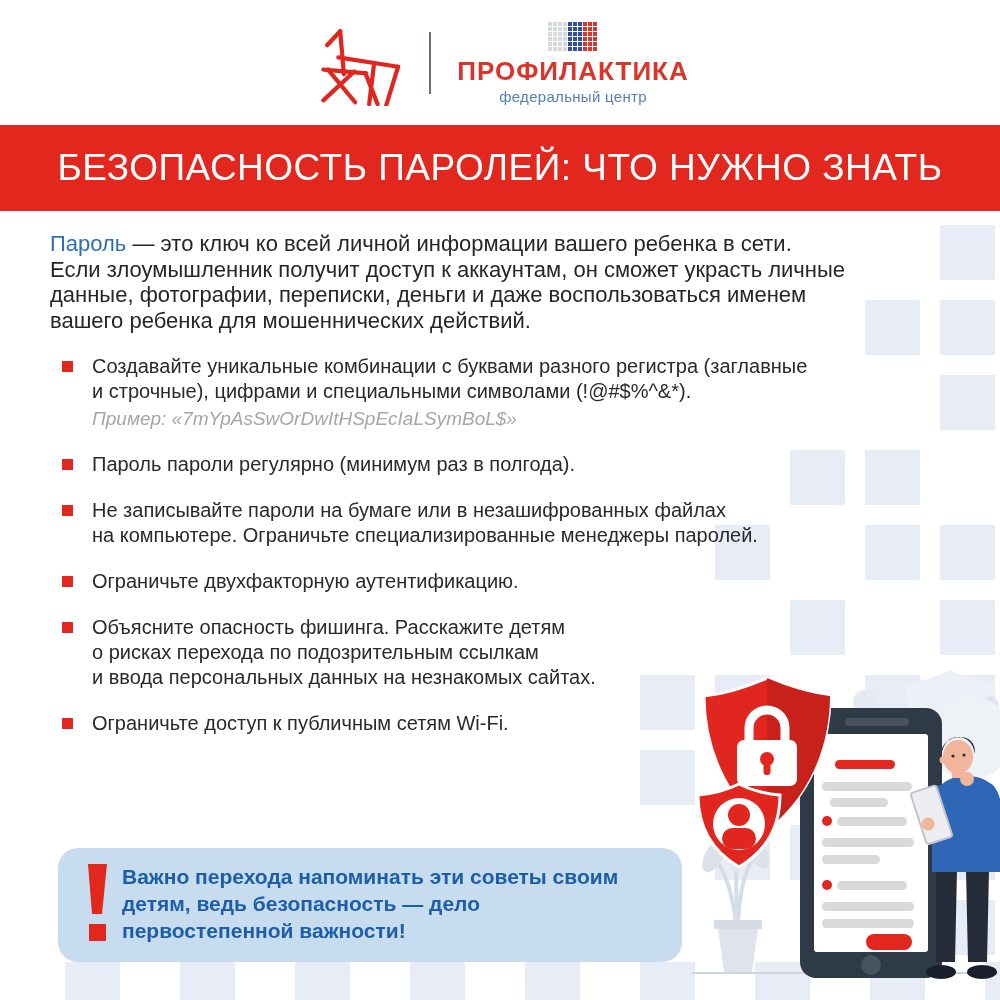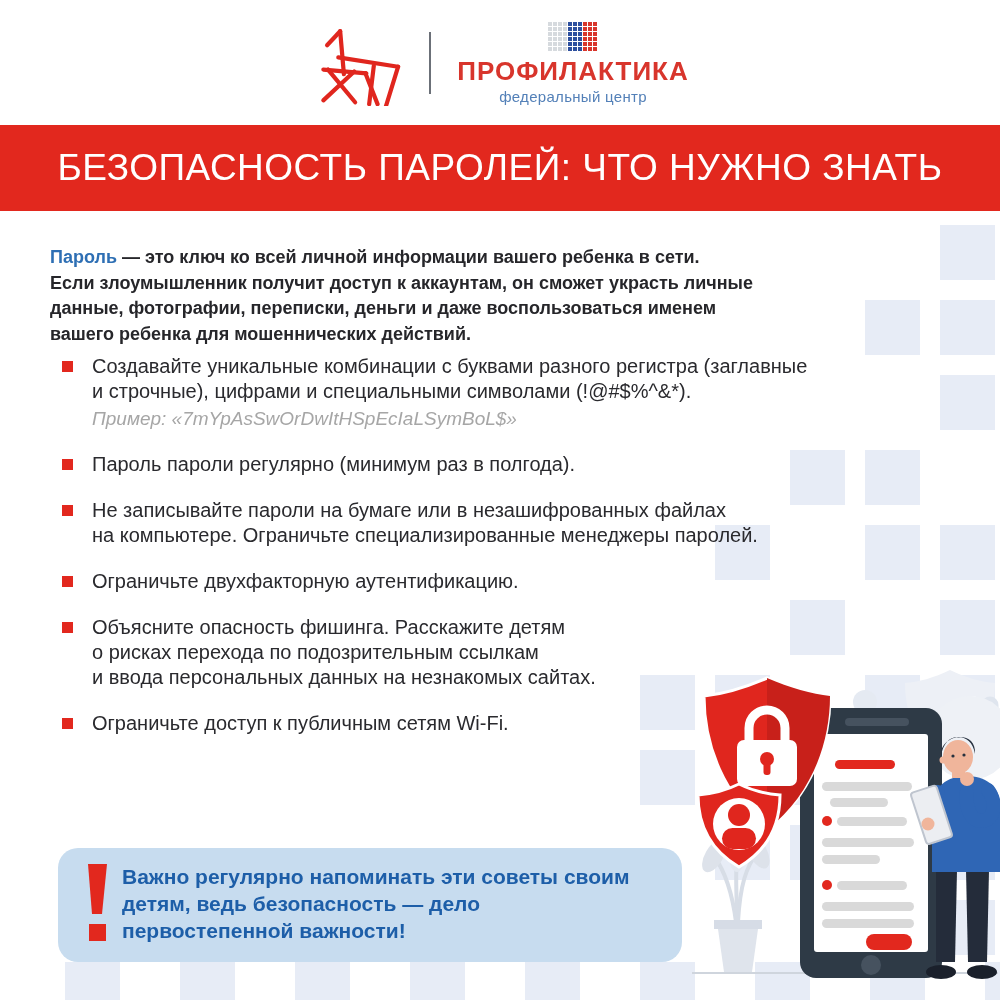--- a/index.html
+++ b/index.html
@@ -14,21 +14,21 @@
   .brand{display:flex;flex-direction:column;align-items:center;}
   .brand-grid{display:grid;grid-template-columns:repeat(10,4px);grid-auto-rows:4px;gap:1px;margin-bottom:7px;}
   .brand-grid i{display:block;}
   .brand-name{color:var(--brand-red,#d8352c);font-weight:700;font-size:26px;letter-spacing:1px;line-height:1;}
   .brand-sub{color:#5380b8;font-size:15px;margin-top:4px;letter-spacing:.3px;}
   
   .banner{position:absolute;top:125px;left:0;width:1000px;height:86px;background:var(--accent-red,#e2281e);
           display:flex;align-items:center;justify-content:center;z-index:2;}
   .banner h1{margin:0;color:#fff;font-size:37px;font-weight:400;letter-spacing:.5px;white-space:nowrap;}
   
-  .intro{position:absolute;top:245px;left:50px;width:890px;margin:0;font-size:18px;font-weight:700;
+  .intro{position:absolute;top:231px;left:50px;width:890px;margin:0;font-size:22px;font-weight:400;
          color:var(--text-dark,#26262a);line-height:25.5px;white-space:pre-line;z-index:2;}
   .intro .lead{color:var(--link-blue,#2e6fb4);}
   
   .tips{position:absolute;top:354px;left:62px;width:912px;z-index:2;}
   .tip{position:relative;padding-left:30px;margin-bottom:21px;}
   .tip-text{font-size:20px;color:#2a2a2e;line-height:25px;white-space:pre-line;}
   .marker{position:absolute;left:0;top:7px;width:11px;height:11px;background:var(--accent-red,#e2281e);}
   .tip-example{font-style:italic;color:var(--example-gray,#a6a6a6);font-size:19px;line-height:24px;
                margin-top:3px;white-space:pre-line;}
   
@@ -202,21 +202,21 @@
       <span class="marker"></span>
       <div class="tip-text">Ограничьте доступ к публичным сетям Wi-Fi.</div>
     </div>
   </div>
 
   <div class="callout">
     <svg class="exclaim" width="34" height="84" viewBox="0 0 34 84">
       <polygon points="8,0 27,0 22,50 12,50" fill="#e2281e"></polygon>
       <rect x="9" y="60" width="17" height="17" fill="#e2281e"></rect>
     </svg>
-    <div class="callout-text">Важно регулярно напоминать эти советы своим
+    <div class="callout-text">Важно перехода напоминать эти советы своим
 детям, ведь безопасность — дело
 первостепенной важности!</div>
   </div>
 
   <svg class="illus" viewBox="0 0 320 340">
 
     <g>
       <path d="M270 10 C286 18 302 22 315 23 C315 55 302 88 270 110 C238 88 225 55 225 23 C238 22 254 18 270 10 Z" fill="#edf0f6"></path>
       <polyline points="250,58 264,74 294,42" fill="none" stroke="#ffffff" stroke-width="11" stroke-linecap="round" stroke-linejoin="round"></polyline>
     </g>

